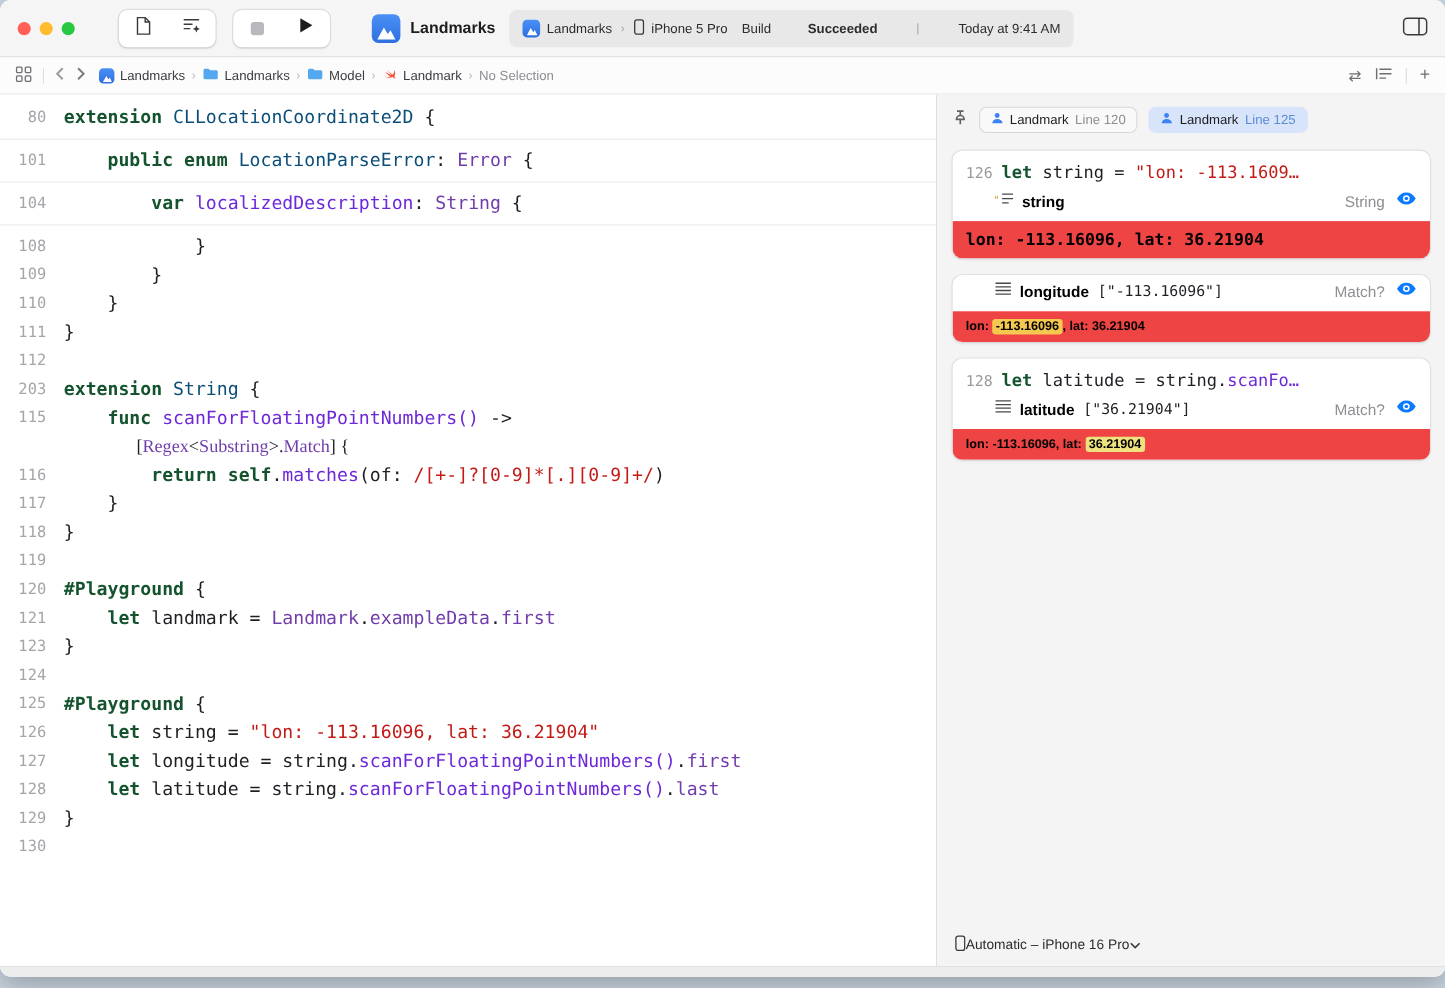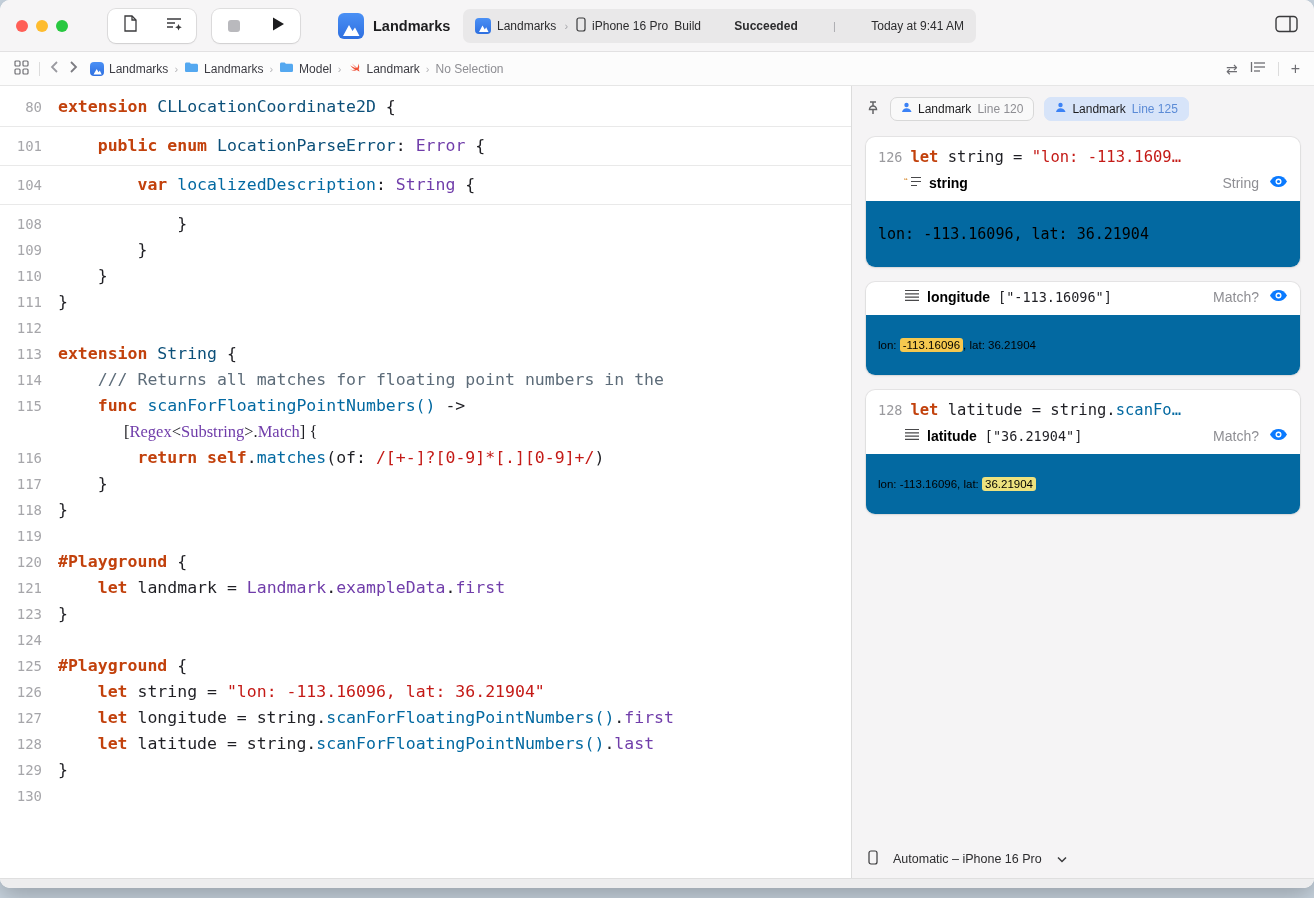--- a/index.html
+++ b/index.html
@@ -49,23 +49,23 @@
   .editor { width:852px; flex:none; background:#fff; border-right:1px solid #dcdcdc;
             overflow:hidden; }
   .code { padding-top:8px; font-family:"DejaVu Sans Mono", monospace; font-size:16.5px; }
   .code-row { display:flex; height:26px; line-height:26px; white-space:pre; }
   .gutter { flex:none; width:58px; padding-right:16px; text-align:right;
             color:#a6a6aa; font-size:14px; line-height:26px; }
   .line { flex:1; overflow:hidden; }
   .fold-sep { height:13px; position:relative; }
   .fold-sep::after { content:""; position:absolute; left:0; right:0; top:6px;
                      border-top:1px solid #e9e9e9; }
-  .tk-kw { color:#c2410c; font-weight:700; }
+  .tk-kw { color:#14532d; font-weight:700; }
   .tk-navy { color:#0b4f79; }
-  .tk-teal { color:#0369a1; }
+  .tk-teal { color:#6d28d9; }
   .tk-purple { color:#703daa; }
   .tk-str { color:#c41a16; }
   .tk-cmt { color:#5d6c79; }
   .tk-plain { color:#1f1f24; }
 
   
   .results { flex:1; background:#f5f4f5; position:relative; padding:10px 14px 0; }
   .tabs-row { display:flex; align-items:center; gap:10px; height:26px; }
   .chip { display:inline-flex; align-items:center; gap:6px; height:24px; padding:0 10px;
           border-radius:7px; background:#f9f9f9; border:1px solid #d8d8d8;
@@ -77,27 +77,27 @@
   .card { background:#fff; border-radius:9px; margin-top:15px;
           box-shadow:0 0 0 1px rgba(0,0,0,.06), 0 1px 3px rgba(0,0,0,.07); overflow:hidden; }
   .card-top { padding:11px 12px 2px; font-family:"DejaVu Sans Mono", monospace;
               font-size:15.5px; white-space:pre; overflow:hidden; }
   .card-linenum { color:#9a9a9e; font-size:13.5px; margin-right:8px; }
   .card-meta { display:flex; align-items:center; padding:6px 12px 9px 38px; }
   .card-name { font-weight:700; font-size:14px; color:#000; margin-left:7px; }
   .card-detail { font-family:"DejaVu Sans Mono", monospace; font-size:13.5px;
                  color:#1f1f24; margin-left:8px; }
   .card-type { margin-left:auto; font-size:14px; color:#8e8e93; margin-right:10px; }
-  .card-value { background:#0369a1; padding:24px 12px; color:#000; }
+  .card-value { background:#ef4444; padding:8px 12px; color:#000;font-weight:bold; }
   .card-value.mono { font-family:"DejaVu Sans Mono", monospace; font-size:15px; }
   .card-value.small { font-size:11.5px; }
   .hl { padding:1px 3px; border-radius:3px; }
 
   .device-bar { position:absolute; left:16px; bottom:10px; display:flex;
-                align-items:center; gap:15px; font-size:12.5px; color:#2c2c2e; }
+                align-items:center; gap:0; font-size:12.5px; color:#2c2c2e; }
 
   .bottom-strip { height:10px; background:#ededee; border-top:1px solid #dfdfdf; }
 </style>
 </head>
 <body>
 
 <div class="window">
 
   <div class="toolbar">
     <div class="traffic">
@@ -158,21 +158,21 @@
               <path d="M2 10 L5.5 3.5 L7.8 7.4 L9.2 5.2 L11.5 10 Z" fill="#fff"></path>
             </svg>
         </span>
         <span>Landmarks</span>
         <span class="sep-chip">›</span>
         <span>
           <svg width="10" height="15">
               <rect x="1" y="1" width="8" height="13" rx="2" fill="none" stroke="#3a3a3c" stroke-width="1.2"></rect>
             </svg>
         </span>
-        <span>iPhone 16 Pro</span>
+        <span>iPhone 5 Pro</span>
       </div>
       <div class="pill-right">
         <span>Build</span><span> </span><b>Succeeded</b><span> </span><span class="sep-chip">|</span><span> </span><span>Today at 9:41 AM</span>
       </div>
     </div>
 
     <div class="sidebar-toggle">
       <span>
         <svg width="23" height="18">
             <rect x="1" y="1.5" width="21" height="15" rx="3.5" fill="none" stroke="#3a3a3c" stroke-width="1.4"></rect>
@@ -274,22 +274,21 @@
           <div class="fold-sep"></div>
           <div class="code-row"><span class="gutter">101</span><span class="line" style="padding-left: 4ch;"><span class="tk-kw">public enum </span><span class="tk-navy">LocationParseError</span><span class="tk-plain">: </span><span class="tk-purple">Error</span><span class="tk-plain"> {</span></span></div>
           <div class="fold-sep"></div>
           <div class="code-row"><span class="gutter">104</span><span class="line" style="padding-left: 8ch;"><span class="tk-kw">var </span><span class="tk-teal">localizedDescription</span><span class="tk-plain">: </span><span class="tk-purple">String</span><span class="tk-plain"> {</span></span></div>
           <div class="fold-sep"></div>
           <div class="code-row"><span class="gutter">108</span><span class="line" style="padding-left: 12ch;"><span class="tk-plain">}</span></span></div>
           <div class="code-row"><span class="gutter">109</span><span class="line" style="padding-left: 8ch;"><span class="tk-plain">}</span></span></div>
           <div class="code-row"><span class="gutter">110</span><span class="line" style="padding-left: 4ch;"><span class="tk-plain">}</span></span></div>
           <div class="code-row"><span class="gutter">111</span><span class="line" style="padding-left: 0ch;"><span class="tk-plain">}</span></span></div>
           <div class="code-row"><span class="gutter">112</span><span class="line" style="padding-left: 0ch;"></span></div>
-          <div class="code-row"><span class="gutter">113</span><span class="line" style="padding-left: 0ch;"><span class="tk-kw">extension </span><span class="tk-navy">String</span><span class="tk-plain"> {</span></span></div>
-          <div class="code-row"><span class="gutter">114</span><span class="line" style="padding-left: 4ch;"><span class="tk-cmt">/// Returns all matches for floating point numbers in the</span></span></div>
+          <div class="code-row"><span class="gutter">203</span><span class="line" style="padding-left: 0ch;"><span class="tk-kw">extension </span><span class="tk-navy">String</span><span class="tk-plain"> {</span></span></div>
           <div class="code-row"><span class="gutter">115</span><span class="line" style="padding-left: 4ch;"><span class="tk-kw">func </span><span class="tk-teal">scanForFloatingPointNumbers()</span><span class="tk-plain"> -&gt;</span></span></div>
           <div class="code-row"><span class="gutter"></span><span class="line" style="padding-left: 8ch; font-family: Liberation Serif, serif;"><span class="tk-plain">[</span><span class="tk-purple">Regex</span><span class="tk-plain">&lt;</span><span class="tk-purple">Substring</span><span class="tk-plain">&gt;.</span><span class="tk-purple">Match</span><span class="tk-plain">] {</span></span></div>
           <div class="code-row"><span class="gutter">116</span><span class="line" style="padding-left: 8ch;"><span class="tk-kw">return </span><span class="tk-kw">self</span><span class="tk-plain">.</span><span class="tk-teal">matches</span><span class="tk-plain">(of: </span><span class="tk-str">/[+-]?[0-9]*[.][0-9]+/</span><span class="tk-plain">)</span></span></div>
           <div class="code-row"><span class="gutter">117</span><span class="line" style="padding-left: 4ch;"><span class="tk-plain">}</span></span></div>
           <div class="code-row"><span class="gutter">118</span><span class="line" style="padding-left: 0ch;"><span class="tk-plain">}</span></span></div>
           <div class="code-row"><span class="gutter">119</span><span class="line" style="padding-left: 0ch;"></span></div>
           <div class="code-row"><span class="gutter">120</span><span class="line" style="padding-left: 0ch;"><span class="tk-kw">#Playground</span><span class="tk-plain"> {</span></span></div>
           <div class="code-row"><span class="gutter">121</span><span class="line" style="padding-left: 4ch;"><span class="tk-kw">let </span><span class="tk-plain">landmark = </span><span class="tk-purple">Landmark</span><span class="tk-plain">.</span><span class="tk-purple">exampleData</span><span class="tk-plain">.</span><span class="tk-purple">first</span></span></div>
           <div class="code-row"><span class="gutter">123</span><span class="line" style="padding-left: 0ch;"><span class="tk-plain">}</span></span></div>
           <div class="code-row"><span class="gutter">124</span><span class="line" style="padding-left: 0ch;"></span></div>

